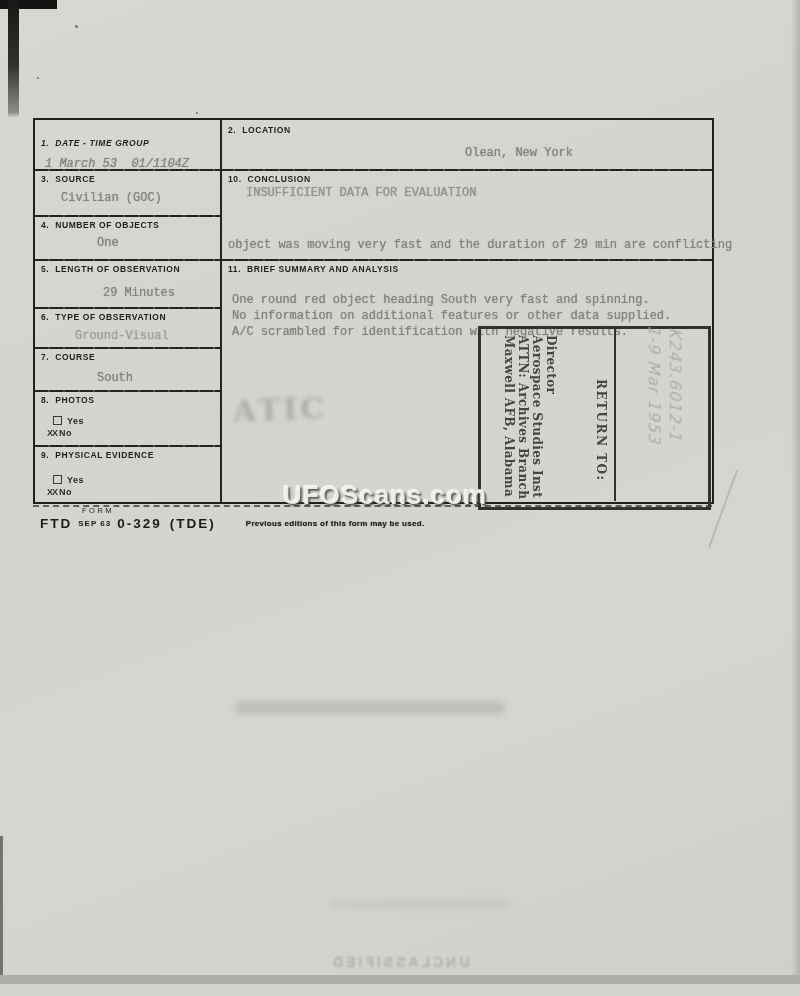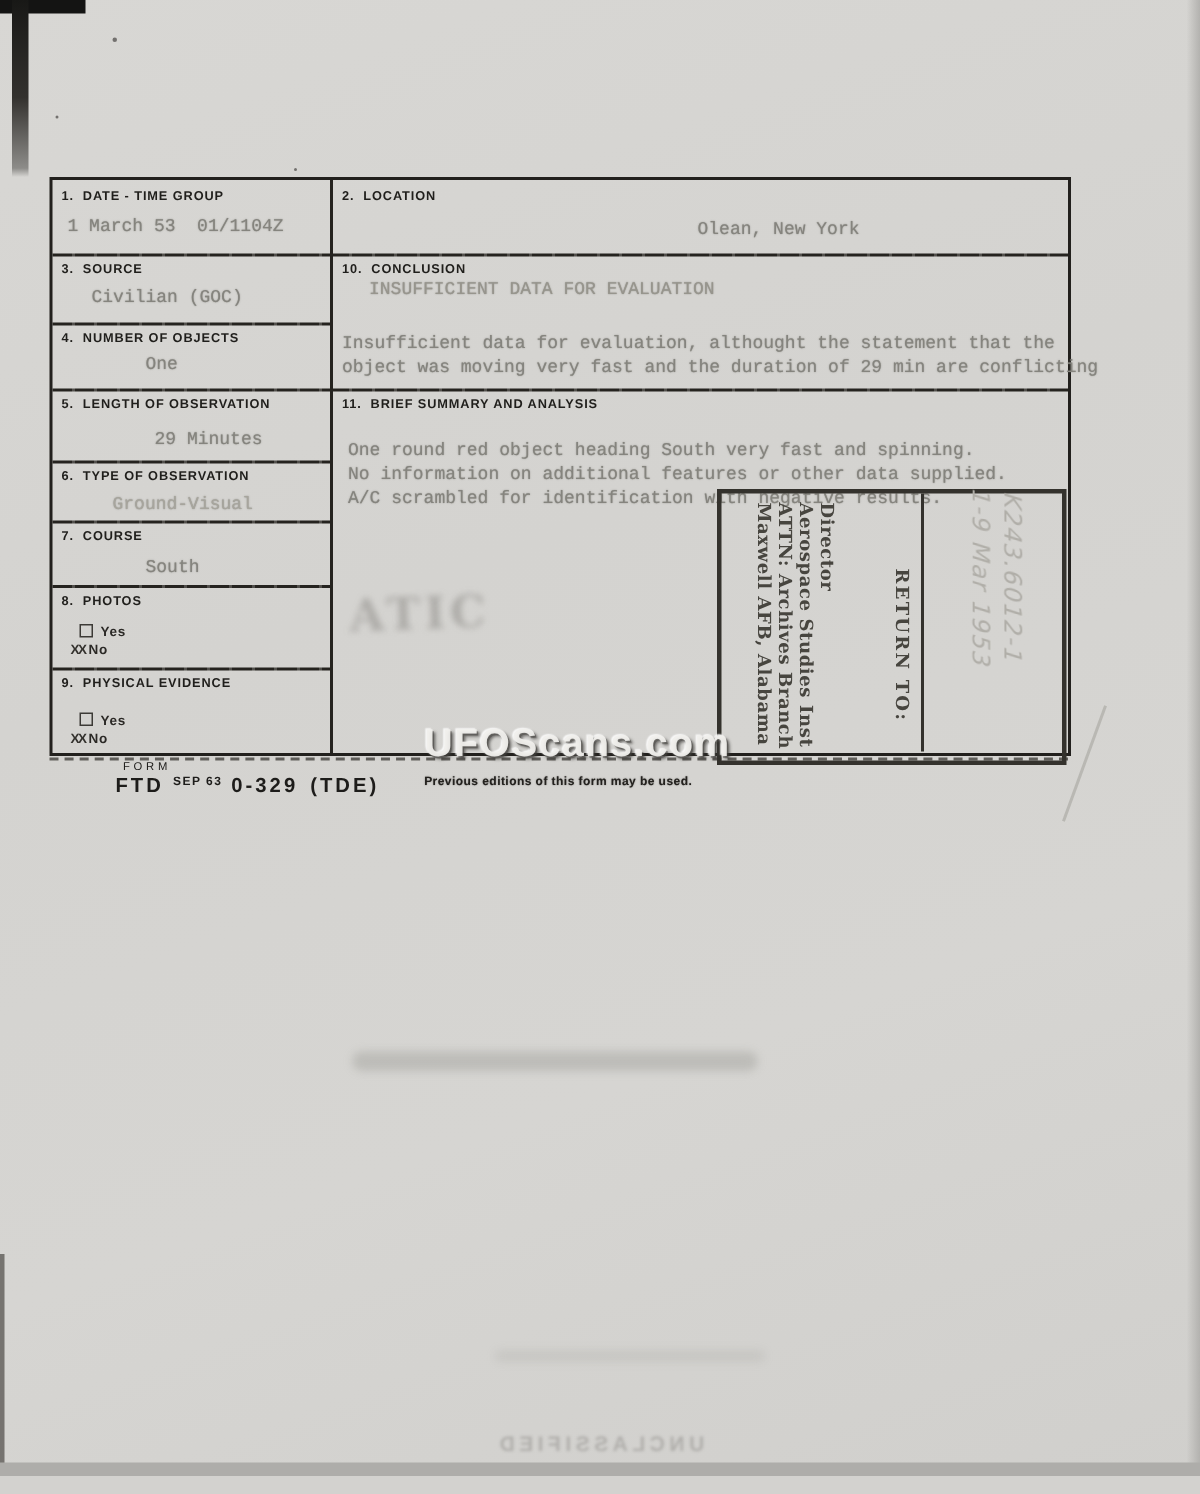--- a/index.html
+++ b/index.html
@@ -53,21 +53,21 @@
   .stampblock{position:absolute;left:458px;top:353px;width:176px;height:124px;transform:rotate(90deg);
     z-index:21;color:#47453f;font-family:"DejaVu Serif",serif;font-weight:bold;}
   .stamp-return{font-size:12px;letter-spacing:1.5px;margin:0 0 36px 52px;}
   .stamp-line{font-size:12px;line-height:14px;margin-left:8px;letter-spacing:.4px;white-space:nowrap;}
   .handblock{position:absolute;left:575px;top:392px;width:175px;height:46px;transform:rotate(90deg) skewX(-7deg);
     z-index:21;color:#b0aea8;font-style:italic;font-size:16px;line-height:21px;font-family:"DejaVu Sans",sans-serif;
     letter-spacing:1px;filter:blur(.3px);}
   
   .footer{position:absolute;left:40px;top:506px;color:#1d1c1a;}
   .formword{margin-left:42px;font-size:7.5px;font-weight:normal;letter-spacing:2.5px;}
-  .fline{display:flex;align-items:flex-start;margin-top:1px;margin-left:37px;}
+  .fline{display:flex;align-items:center;margin-top:1px;}
   .big{font-size:13.5px;font-weight:bold;letter-spacing:2px;}
   .small{font-size:8px;font-weight:bold;margin:0 6px;letter-spacing:1px;}
   .prev{font-size:8px;font-weight:bold;margin-left:30px;letter-spacing:.3px;color:#23211e;
     text-shadow:0 0 1px rgba(40,38,35,.6);}
 </style>
 </head>
 <body>
 
 <div id="canvas">
 
@@ -93,39 +93,38 @@
     <div class="hline" style="left:0;top:95px;width:187px;"></div>
     <div class="hline" style="left:0;top:139px;width:187px;"></div>
     <div class="hline" style="left:0;top:187px;width:187px;"></div>
     <div class="hline" style="left:0;top:227px;width:187px;"></div>
     <div class="hline" style="left:0;top:270px;width:187px;"></div>
     <div class="hline" style="left:0;top:325px;width:187px;"></div>
 
     <div class="hline" style="left:185px;top:49px;width:492px;"></div>
     <div class="hline" style="left:185px;top:139px;width:492px;"></div>
 
-    <div class="cell" style="left:0;top:0;width:185px;height:49px;">
+    <div class="cell" style="left:0;top:13px;width:185px;height:49px;font-style:italic;">
       <span class="lbl" style="left:6px;top:5px;">1.  DATE - TIME GROUP</span>
       <span class="val" style="left:10px;top:24px;">1 March 53  01/1104Z</span>
     </div>
 
     <div class="cell" style="left:185px;top:0;width:492px;height:49px;">
       <span class="lbl" style="left:8px;top:5px;">2.  LOCATION</span>
       <span class="val" style="left:245px;top:26px;text-align:center;">Olean, New York</span>
     </div>
 
     <div class="cell" style="left:0;top:49px;width:185px;height:46px;">
       <span class="lbl" style="left:6px;top:5px;">3.  SOURCE</span>
       <span class="val" style="left:26px;top:22px;">Civilian (GOC)</span>
     </div>
 
     <div class="cell" style="left:185px;top:49px;width:492px;height:90px;">
       <span class="lbl" style="left:8px;top:5px;">10.  CONCLUSION</span>
       <span class="val caps" style="left:26px;top:17px;">INSUFFICIENT DATA FOR EVALUATION</span>
-      <span class="val note" style="left:8px;top:52px;">Insufficient data for evaluation, althought the statement that the</span>
       <span class="val note" style="left:8px;top:68px;">object was moving very fast and the duration of 29 min are conflicting</span>
     </div>
 
     <div class="cell" style="left:0;top:95px;width:185px;height:44px;">
       <span class="lbl" style="left:6px;top:5px;">4.  NUMBER OF OBJECTS</span>
       <span class="val" style="left:62px;top:21px;">One</span>
     </div>
 
     <div class="cell" style="left:0;top:139px;width:185px;height:48px;border-radius:18px;">
       <span class="lbl" style="left:6px;top:5px;">5.  LENGTH OF OBSERVATION</span>

